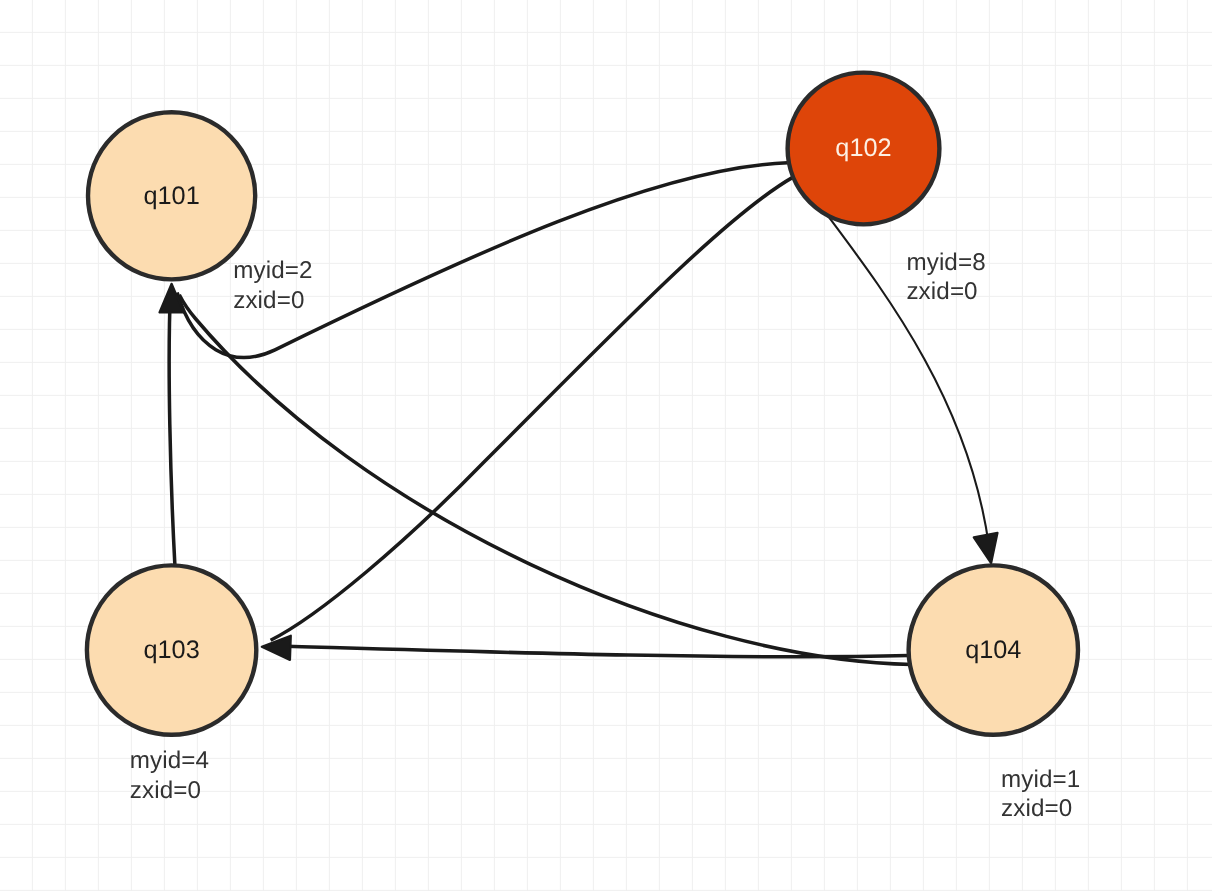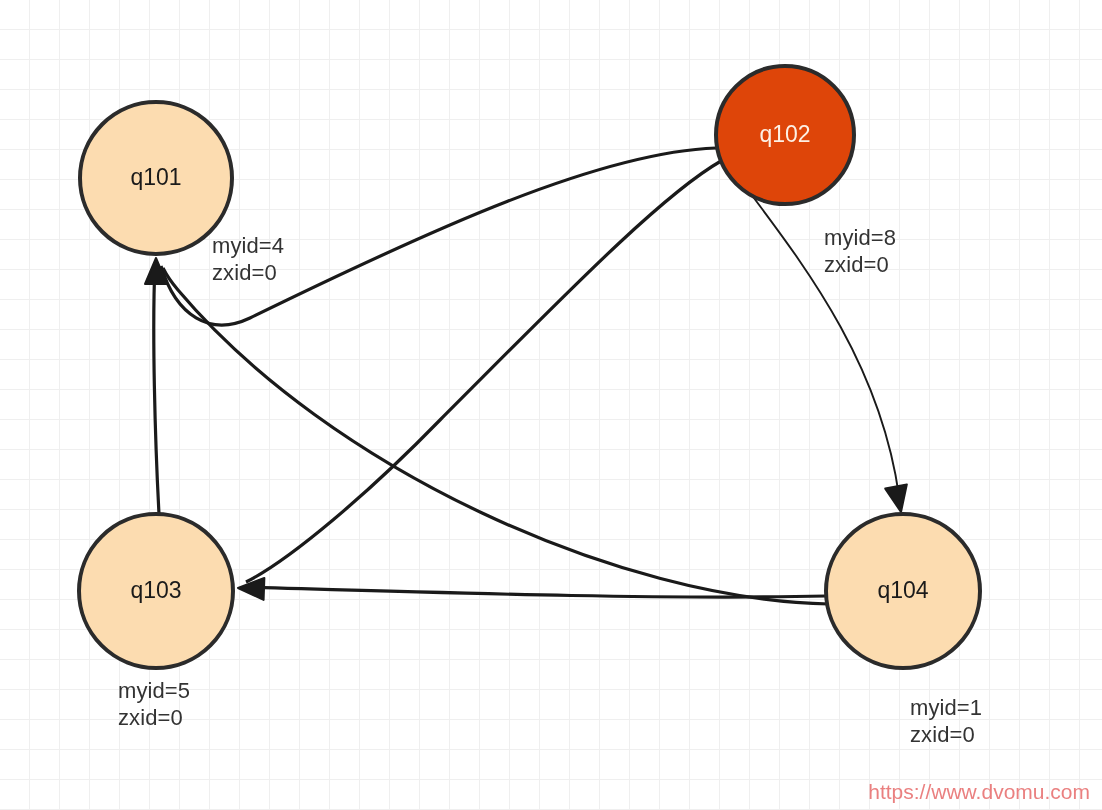--- a/index.html
+++ b/index.html
@@ -107,21 +107,20 @@
           <text x="156" y="592" class="node-label" fill="#1a1a1a">q103</text>
         </g>
         <g>
           <circle cx="903" cy="591" r="77" class="node-circle" fill="#fcdcb0" stroke="#2b2b2b"></circle>
           <text x="903" y="592" class="node-label" fill="#1a1a1a">q104</text>
         </g>
       </g>
   </svg>
 
   <div id="meta-layer">
-      <div class="meta-text" style="left: 212px; top: 232px;"><span>myid=4</span><span>zxid=0</span></div>
+      <div class="meta-text" style="left: 212px; top: 232px;"><span>myid=2</span><span>zxid=0</span></div>
       <div class="meta-text" style="left: 824px; top: 224px;"><span>myid=8</span><span>zxid=0</span></div>
-      <div class="meta-text" style="left: 118px; top: 677px;"><span>myid=5</span><span>zxid=0</span></div>
+      <div class="meta-text" style="left: 118px; top: 677px;"><span>myid=4</span><span>zxid=0</span></div>
       <div class="meta-text" style="left: 866px; top: 694px; margin-left: 44px;"><span>myid=1</span><span>zxid=0</span></div>
     </div>
 
-  <div id="watermark">https://www.dvomu.com</div>
 
 </div>
 
 </body></html>

